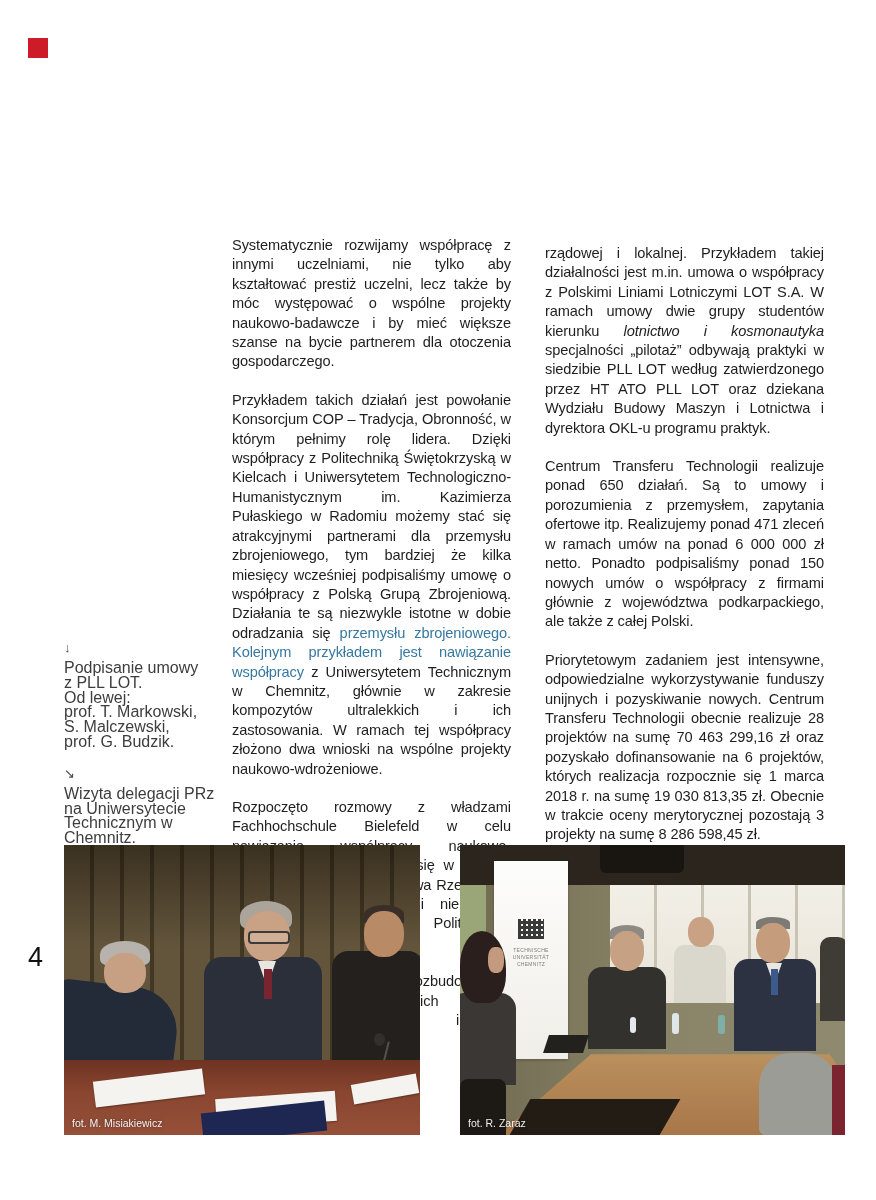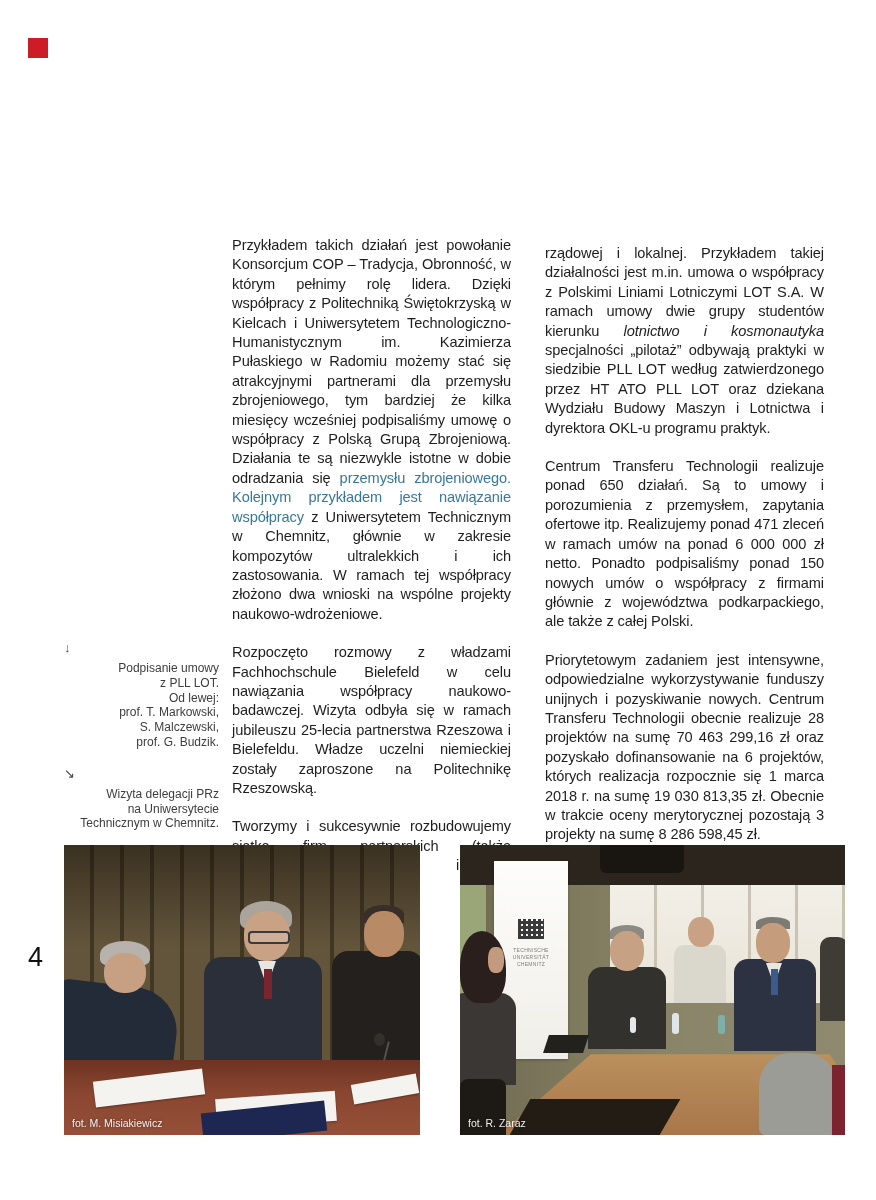--- a/index.html
+++ b/index.html
@@ -18,21 +18,21 @@
   .col-left{left:232px;}
   .col-right{left:545px;margin-top:8px;}
   .col p{margin:0 0 19px 0;}
   .col p:last-child{margin-bottom:0;}
   .hl-blue{color:#36789f;}
   .ital{font-style:italic;}
   
   .captions{position:absolute;left:64px;top:641px;width:155px;color:#3d3d3d;}
   .caption{margin-bottom:17px;}
   .caption .arrow{display:block;font-size:13px;line-height:13px;margin-bottom:7px;color:#4a4a4a;}
-  .caption .cap-text{font-size:12px;line-height:14.8px;white-space:pre-line;text-align:right;}
+  .caption .cap-text{font-size:16px;line-height:14.8px;white-space:pre-line;}
   
   .photo{position:absolute;top:845px;height:290px;overflow:hidden;}
   .photo *{position:absolute;}
   .photo-left{left:64px;width:356px;background:#b91c1c;}
   .photo-right{left:460px;width:385px;background:#7f7a5e;}
   .photo-credit{left:8px;bottom:6px;font-size:10.5px;color:rgba(255,255,255,.93);
                 text-shadow:0 0 3px rgba(0,0,0,.45);z-index:9;}
   
   .pl-wall{inset:0 0 22% 0;
     background:
@@ -105,20 +105,21 @@
   .pr-chair-red{right:0;bottom:0;width:13px;height:70px;background:#7c2330;}
   .pr-chair-dark{left:0;bottom:0;width:46px;height:56px;background:#1d1a16;border-radius:8px 8px 0 0;}
 </style>
 </head>
 <body>
 
 <div class="page-marker"></div>
 <div class="page-number">4</div>
 
 <div class="col col-left">
+  <p>Systematycznie rozwijamy współpracę z innymi uczelniami, nie tylko aby kształtować prestiż uczelni, lecz także by móc występować o wspólne projekty naukowo-badawcze i by mieć większe szanse na bycie partnerem dla otoczenia gospodarczego.</p>
   <p><span>Przykładem takich działań jest powołanie Konsorcjum COP – Tradycja, Obronność, w którym pełnimy rolę lidera. Dzięki współpracy z Politechniką Świętokrzyską w Kielcach i Uniwersytetem Technologiczno-Humanistycznym im. Kazimierza Pułaskiego w Radomiu możemy stać się atrakcyjnymi partnerami dla przemysłu zbrojeniowego, tym bardziej że kilka miesięcy wcześniej podpisaliśmy umowę o współpracy z Polską Grupą Zbrojeniową. Działania te są niezwykle istotne w dobie odradzania się </span><span class="hl-blue">przemysłu zbrojeniowego. Kolejnym przykładem jest nawiązanie współpracy</span><span> z Uniwersytetem Technicznym w Chemnitz, głównie w zakresie kompozytów ultralekkich i ich zastosowania. W ramach tej współpracy złożono dwa wnioski na wspólne projekty naukowo-wdrożeniowe.</span></p>
   <p>Rozpoczęto rozmowy z władzami Fachhochschule Bielefeld w celu nawiązania współpracy naukowo-badawczej. Wizyta odbyła się w ramach jubileuszu 25-lecia partnerstwa Rzeszowa i Bielefeldu. Władze uczelni niemieckiej zostały zaproszone na Politechnikę Rzeszowską.</p>
   <p>Tworzymy i sukcesywnie rozbudowujemy siatkę firm partnerskich (także międzynarodowych), instytucji wspierających, administracji</p>
 </div>
 
 <div class="col col-right">
   <p><span>rządowej i lokalnej. Przykładem takiej działalności jest m.in. umowa o współpracy z Polskimi Liniami Lotniczymi LOT S.A. W ramach umowy dwie grupy studentów kierunku </span><span class="ital">lotnictwo i kosmonautyka</span><span> specjalności „pilotaż” odbywają praktyki w siedzibie PLL LOT według zatwierdzonego przez HT ATO PLL LOT oraz dziekana Wydziału Budowy Maszyn i Lotnictwa i dyrektora OKL-u programu praktyk.</span></p>
   <p>Centrum Transferu Technologii realizuje ponad 650 działań. Są to umowy i porozumienia z przemysłem, zapytania ofertowe itp. Realizujemy ponad 471 zleceń w ramach umów na ponad 6 000 000 zł netto. Ponadto podpisaliśmy ponad 150 nowych umów o współpracy z firmami głównie z województwa podkarpackiego, ale także z całej Polski.</p>
   <p>Priorytetowym zadaniem jest intensywne, odpowiedzialne wykorzystywanie funduszy unijnych i pozyskiwanie nowych. Centrum Transferu Technologii obecnie realizuje 28 projektów na sumę 70 463 299,16 zł oraz pozyskało dofinansowanie na 6 projektów, których realizacja rozpocznie się 1 marca 2018 r. na sumę 19 030 813,35 zł. Obecnie w trakcie oceny merytorycznej pozostają 3 projekty na sumę 8 286 598,45 zł.</p>
   <p>W październiku 2016 r. została przygotowana nowa strona internetowa uczelni. Na bieżąco są na niej zamieszczane najważniejsze informacje prezentujące działalność Politechniki. We wrześniu br. zakończono prawie roczną pracę nad uruchomieniem portalu Inżynier od Zaraz.</p>

